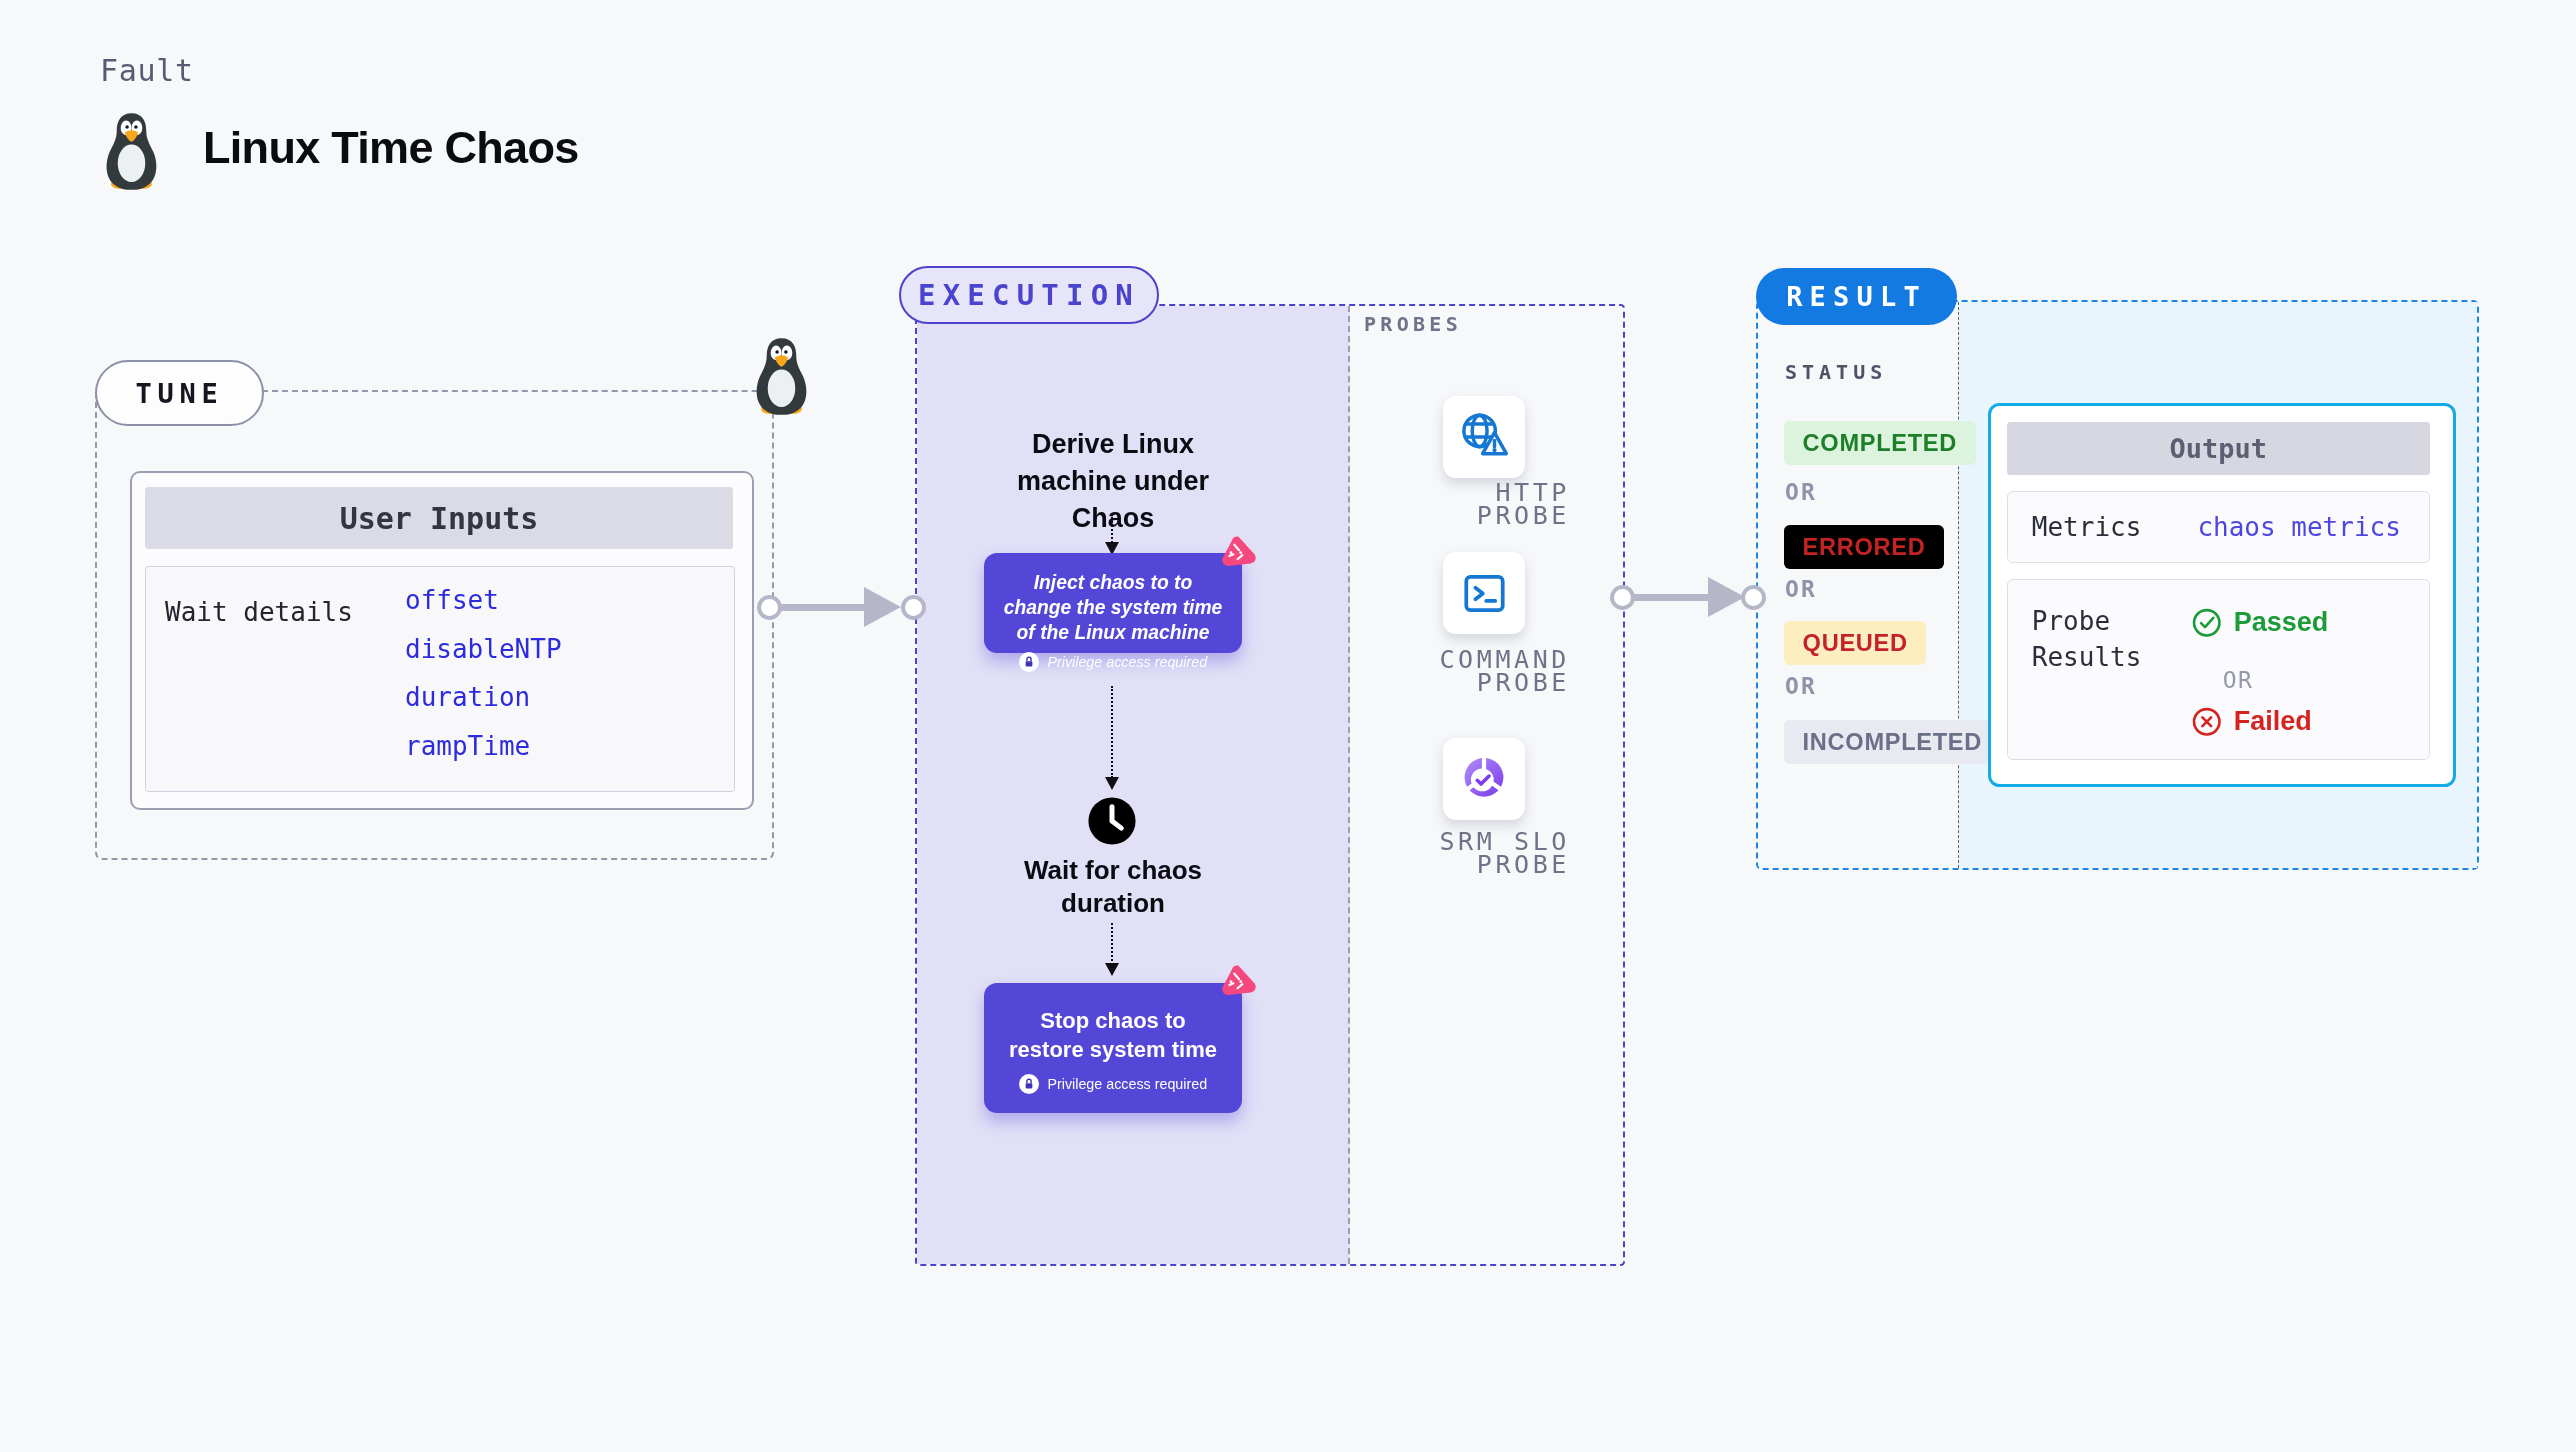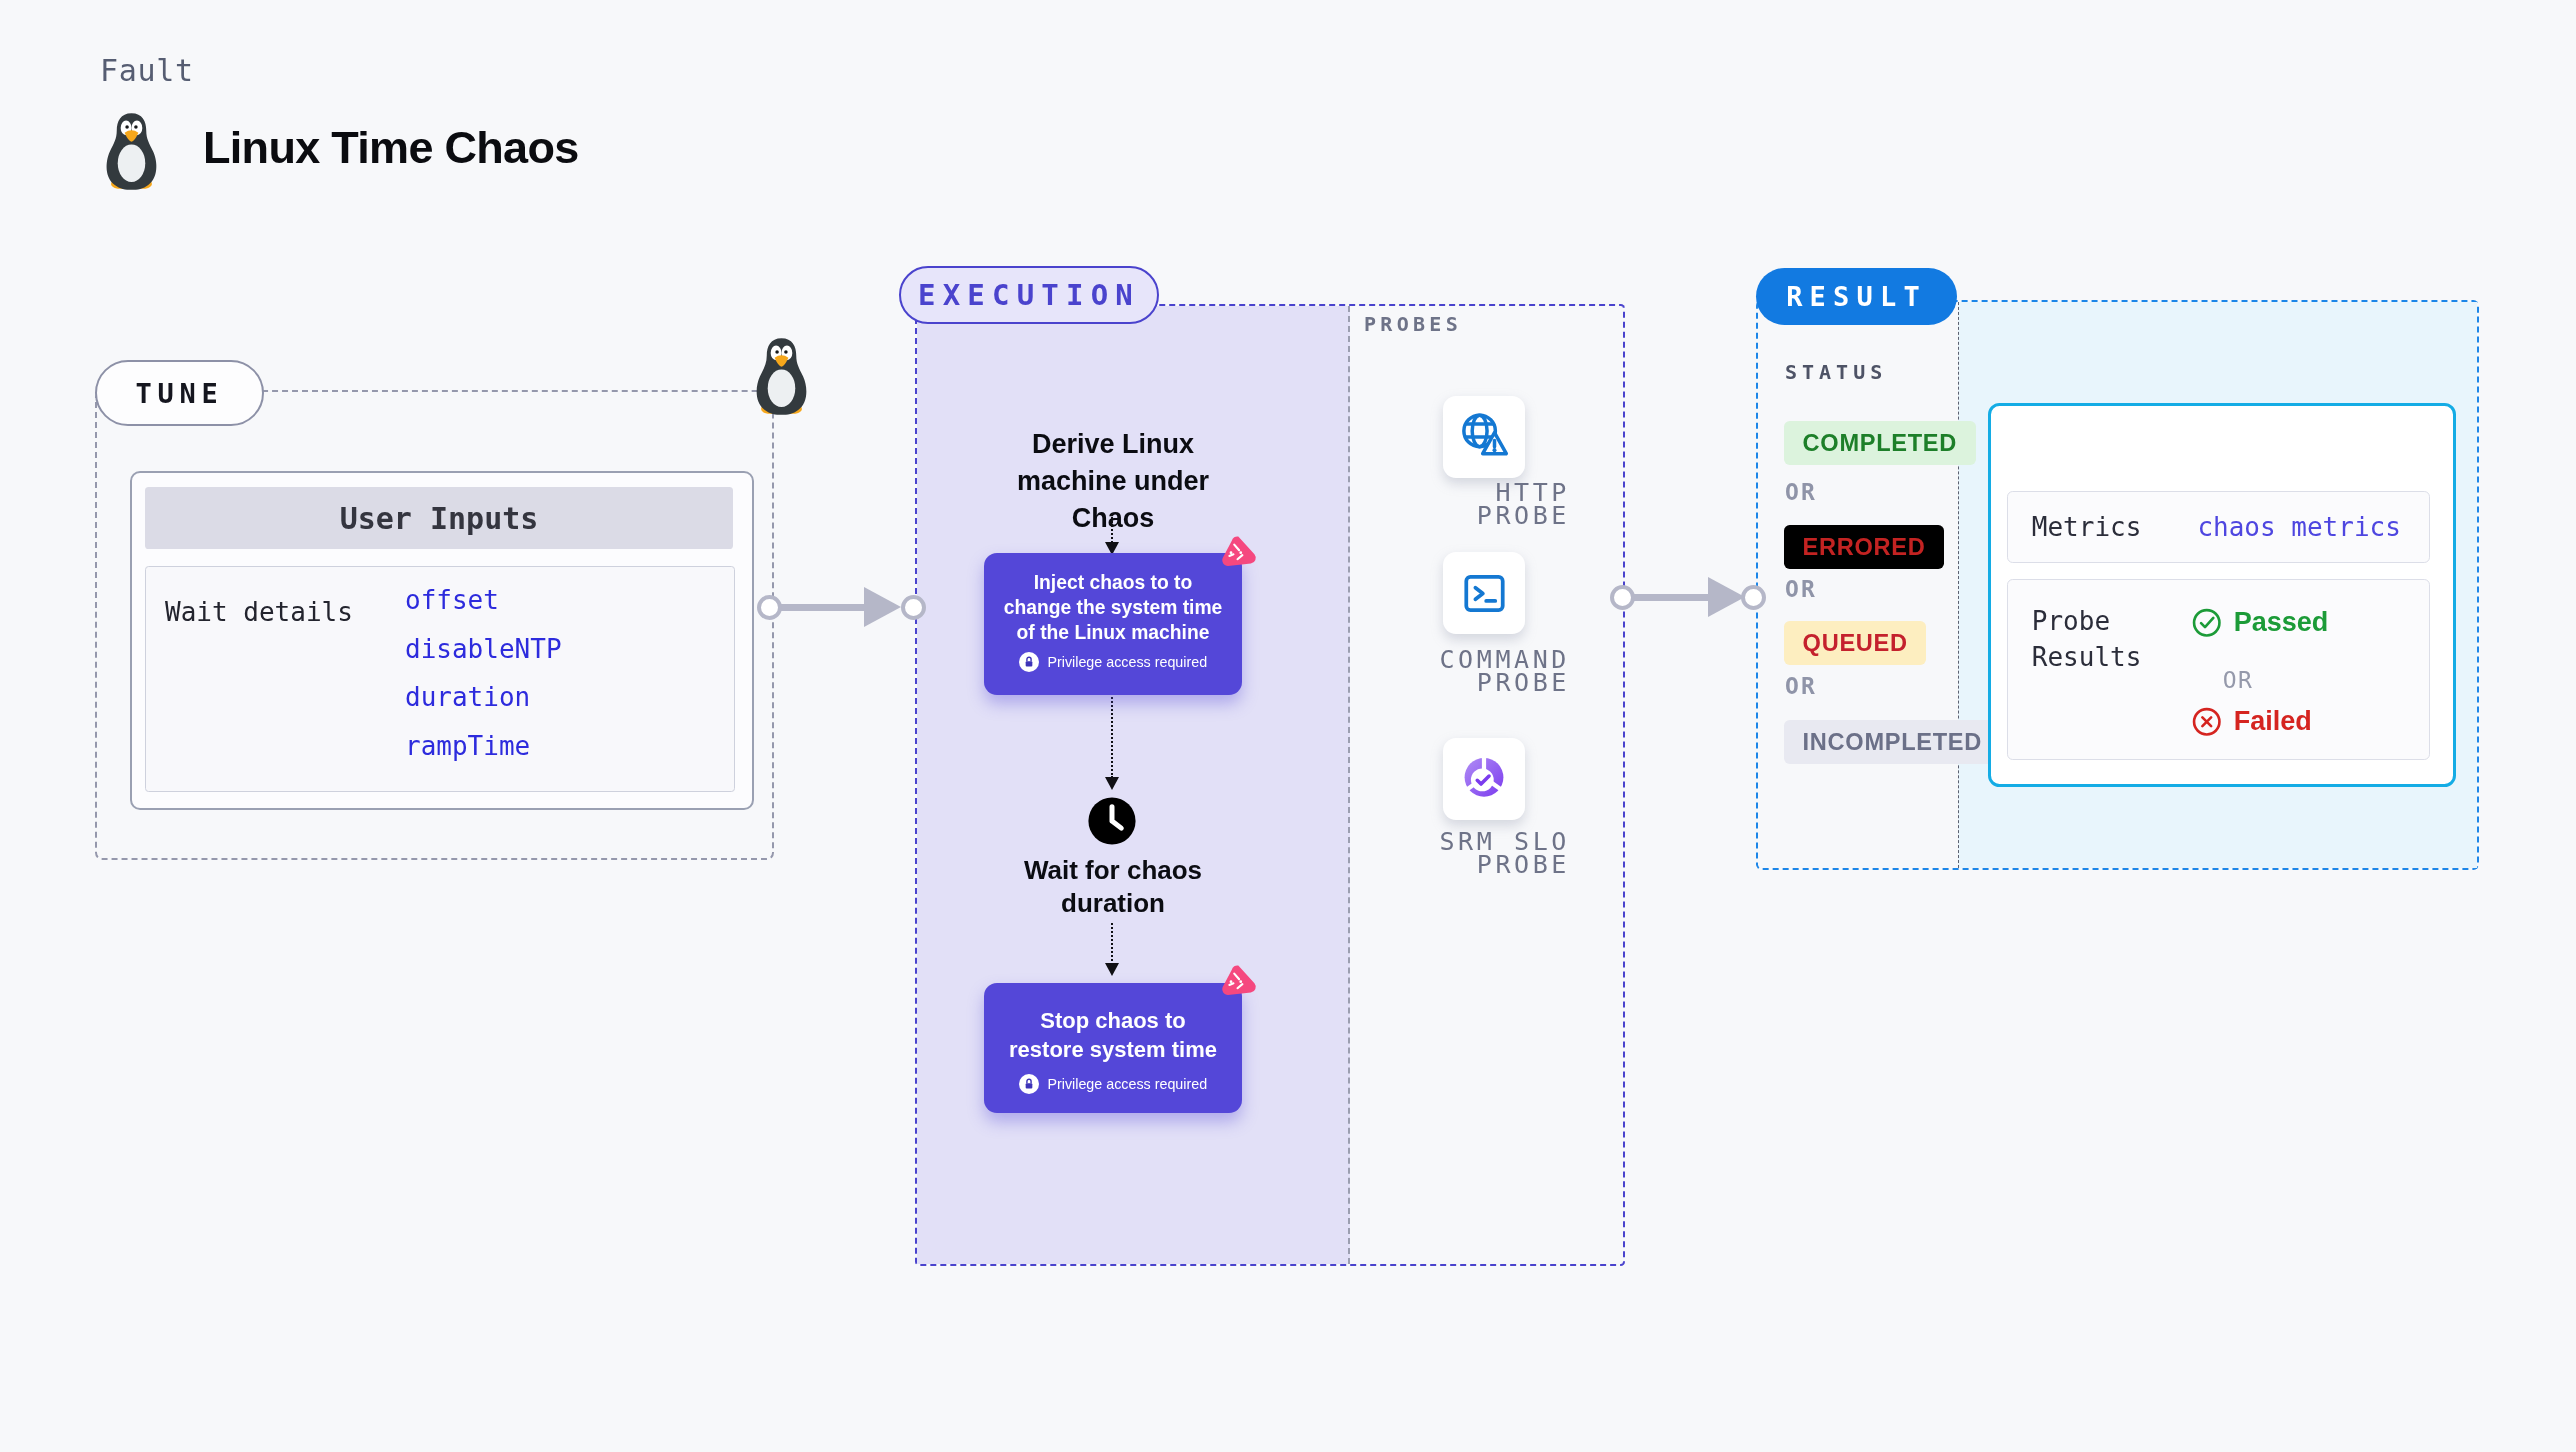--- a/index.html
+++ b/index.html
@@ -134,21 +134,21 @@
   <div class="abs exec-box">
     <div class="abs exec-fill"></div>
   </div>
   <div class="abs mono pill pill-exec">EXECUTION</div>
 
   <div class="abs sans flow-text" style="top:426px;">Derive Linux machine under Chaos</div>
 
   <div class="abs dot-arrow" style="left:1111px;top:514px;height:29px;"></div>
   <div class="abs dot-head" style="left:1105px;top:542px;"></div>
 
-  <div class="abs step-box" style="top:553px;height:142px;">
+  <div class="abs step-box" style="top:553px;height:100px;font-style:italic;">
     <div class="txt" style="margin:17px 14.3px 0;font-size:19.3px;line-height:25px;">Inject chaos to to change the system time of the Linux machine</div>
     <div class="priv-row" style="margin-top:7.2px;">
       <span style="display:inline-flex;">
         <svg viewBox="0 0 24 24" width="20" height="20">
             <circle cx="12" cy="12" r="12" fill="#fff"></circle>
             <rect x="8" y="11" width="8" height="6.5" rx="1.2" fill="#3d33b8"></rect>
             <path d="M9.5 11 v-2.3 a2.5 2.5 0 0 1 5 0 V11" fill="none" stroke="#3d33b8" stroke-width="1.7"></path>
           </svg>
       </span>
       <span>Privilege access required</span>
@@ -272,20 +272,21 @@
 
   <div class="abs sans badge" style="top: 421px; background-color: rgb(220, 243, 221); color: rgb(29, 127, 41);">COMPLETED</div>
   <div class="abs mono or-label" style="top:479px;">OR</div>
   <div class="abs sans badge" style="top: 525px; background-color: #000000; color: rgb(195, 35, 34);">ERRORED</div>
   <div class="abs mono or-label" style="top:576px;">OR</div>
   <div class="abs sans badge" style="top: 621px; background-color: rgb(253, 238, 192); color: rgb(196, 33, 45);">QUEUED</div>
   <div class="abs mono or-label" style="top:673px;">OR</div>
   <div class="abs sans badge" style="top: 720px; background-color: rgb(232, 233, 241); color: rgb(107, 112, 136);">INCOMPLETED</div>
 
   <div class="abs output-box">
+    <div class="abs mono out-header">Output</div>
 
     <div class="abs out-row metrics-row">
       <span class="mono metrics-label">Metrics</span>
       <span class="mono metrics-link">chaos metrics</span>
     </div>
 
     <div class="abs out-row probe-results-row">
       <div class="abs mono pr-label">Probe Results</div>
 
       <div class="abs pr-item" style="left:183px;top:27px;color:#1c9b38;">

